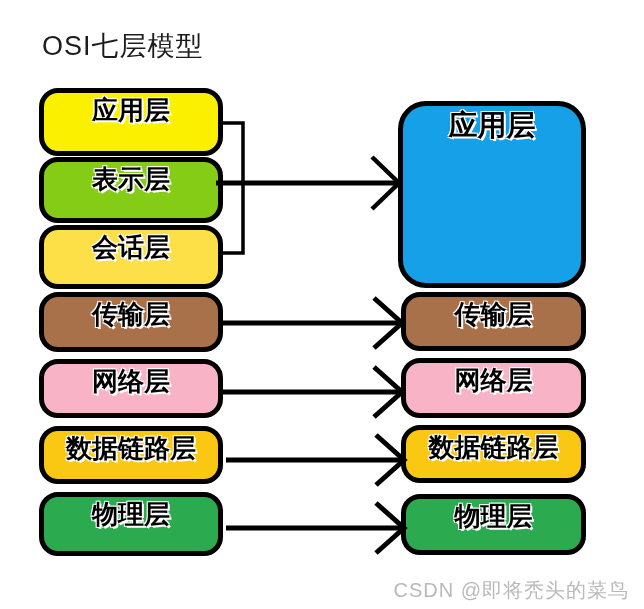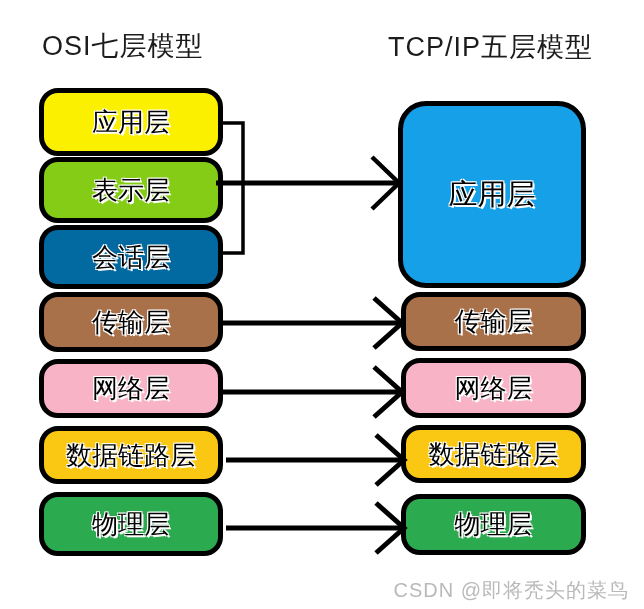--- a/index.html
+++ b/index.html
@@ -21,22 +21,22 @@
     white-space:nowrap;
   }
   .title-osi   { left:32px;  top:28px;margin-left:10px; }
   .title-tcpip { left:388px; top:29px; }
 
   .box {
     position:absolute;
     border:5px solid #000;
     border-radius:19px;
     display:flex;
-    align-items:center;
     justify-content:center;
+    font-weight:bold;
   }
   .box.osi   { left:39px;  width:184px; }
   .box.tcpip { left:401px; width:185px; }
   .box.tcpip-app { left:398px; width:188px; border-radius:28px; }
 
   .lbl {
     font-size:26px;
     color:#000;
     white-space:nowrap;
     text-shadow:
@@ -60,29 +60,28 @@
     white-space:nowrap;
     text-shadow:1px 1px 0 #ffffff;
   }
 </style>
 </head>
 <body>
 
 <div class="canvas">
 
   <div class="col-title title-osi">OSI七层模型</div>
-  <div class="col-title title-tcpip">TCP/IP五层模型</div>
 
   <div class="box osi" style="top: 88px; height: 68px; background-color: rgb(251, 240, 0);">
     <span class="lbl">应用层</span>
   </div>
   <div class="box osi" style="top: 157px; height: 66px; background-color: #84cc16;">
     <span class="lbl">表示层</span>
   </div>
-  <div class="box osi" style="top: 225px; height: 64px; background-color: #0369a1;">
+  <div class="box osi" style="top: 225px; height: 64px; background-color: #fde047;">
     <span class="lbl">会话层</span>
   </div>
   <div class="box osi" style="top: 292px; height: 60px; background-color: rgb(168, 113, 74);">
     <span class="lbl">传输层</span>
   </div>
   <div class="box osi" style="top: 359px; height: 59px; background-color: rgb(249, 179, 199);">
     <span class="lbl">网络层</span>
   </div>
   <div class="box osi" style="top: 426px; height: 58px; background-color: rgb(250, 200, 19);">
     <span class="lbl">数据链路层</span>

